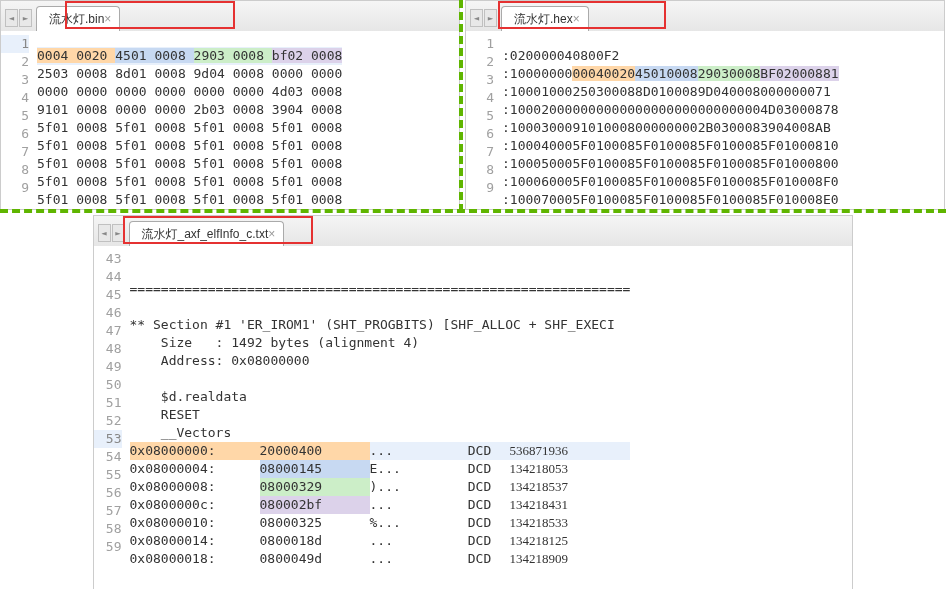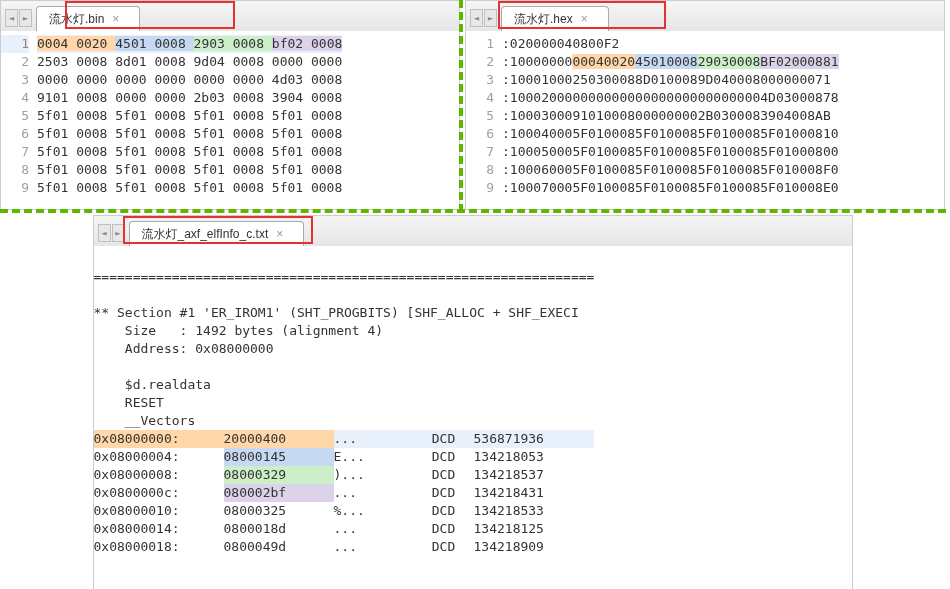--- a/index.html
+++ b/index.html
@@ -54,24 +54,24 @@
   justify-content: center;
   font-size: 9px;
   color: #888;
 }
 .tab {
   height: 25px;
   background: #fff;
   border: 1px solid #aaa;
   border-bottom: none;
   border-radius: 4px 4px 0 0;
-  padding: 0 20px 0 12px;
+  padding: 0 8px 0 12px;
   display: flex;
   align-items: center;
-  gap: 8px;
+  gap: 0;
   font-family: "Microsoft YaHei", sans-serif;
   font-size: 12px;
   position: relative;
 }
 .tab .close {
   color: #999;
   font-size: 12px;
   cursor: pointer;
 }
 .red-box {
@@ -88,36 +88,36 @@
 }
 .gutter {
   width: 36px;
   text-align: right;
   color: #a0a0a0;
   padding: 4px 8px 4px 0;
   user-select: none;
 }
 .gutter div { height: 18px; line-height: 18px; }
 .code {
-  padding: 4px 0;
+  padding: 16px 0;
   white-space: pre;
 }
 .code div, .code .row { height: 18px; line-height: 18px; }
 .hl-orange { background: #ffd7a8; }
 .hl-blue   { background: #c7d9f2; }
 .hl-green  { background: #cceec8; }
 .hl-purple { background: #dcd2ea; }
 .cur-line  { background: #e8f0fb; display: inline-block; min-width: 100%; }
 .gutter .cur { background: #e8f0fb; color: #888; }
 .row { display: flex; }
 .c-addr  { width: 130px; }
 .c-val   { width: 110px; }
 .c-ascii { width: 80px; }
 .c-op    { width: 60px; text-align: center; }
-.c-dec   { width: 120px; }
+.c-dec   { width: 120px; font-family: Liberation Serif, serif; }
 .divider-v {
   position: absolute;
   left: 459px;
   top: 0;
   width: 0;
   height: 212px;
   border-left: 4px dashed #5fb500;
   z-index: 5;
 }
 .divider-h {
@@ -202,18 +202,37 @@
         <div class="tab-nav">
           <span>◄</span>
           <span>►</span>
         </div>
         <div class="tab">
           <span>流水灯_axf_elfInfo_c.txt</span>
           <span class="close">×</span>
         </div>
       </div>
       <div class="code-area">
+        <div class="gutter" id="gutter-txt">
+            <div>43</div>
+            <div>44</div>
+            <div>45</div>
+            <div>46</div>
+            <div>47</div>
+            <div>48</div>
+            <div>49</div>
+            <div>50</div>
+            <div>51</div>
+            <div>52</div>
+            <div class="cur">53</div>
+            <div>54</div>
+            <div>55</div>
+            <div>56</div>
+            <div>57</div>
+            <div>58</div>
+            <div>59</div>
+          </div>
         <div class="code" id="code-txt"><div></div><div>================================================================</div><div></div><div>** Section #1 'ER_IROM1' (SHT_PROGBITS) [SHF_ALLOC + SHF_EXECI</div><div>    Size   : 1492 bytes (alignment 4)</div><div>    Address: 0x08000000</div><div></div><div>    $d.realdata</div><div>    RESET</div><div>    __Vectors</div><div class="row cur-line">        <span class="c-addr hl-orange">0x08000000:</span><span class="c-val hl-orange">20000400</span><span class="c-ascii">...</span><span class="c-op">DCD</span><span class="c-dec">536871936</span></div><div class="row">        <span class="c-addr ">0x08000004:</span><span class="c-val hl-blue">08000145</span><span class="c-ascii">E...</span><span class="c-op">DCD</span><span class="c-dec">134218053</span></div><div class="row">        <span class="c-addr ">0x08000008:</span><span class="c-val hl-green">08000329</span><span class="c-ascii">)...</span><span class="c-op">DCD</span><span class="c-dec">134218537</span></div><div class="row">        <span class="c-addr ">0x0800000c:</span><span class="c-val hl-purple">080002bf</span><span class="c-ascii">...</span><span class="c-op">DCD</span><span class="c-dec">134218431</span></div><div class="row">        <span class="c-addr ">0x08000010:</span><span class="c-val ">08000325</span><span class="c-ascii">%...</span><span class="c-op">DCD</span><span class="c-dec">134218533</span></div><div class="row">        <span class="c-addr ">0x08000014:</span><span class="c-val ">0800018d</span><span class="c-ascii">...</span><span class="c-op">DCD</span><span class="c-dec">134218125</span></div><div class="row">        <span class="c-addr ">0x08000018:</span><span class="c-val ">0800049d</span><span class="c-ascii">...</span><span class="c-op">DCD</span><span class="c-dec">134218909</span></div></div>
       </div>
     </div>
 
   </div>
 </div>
 
 </body></html>

